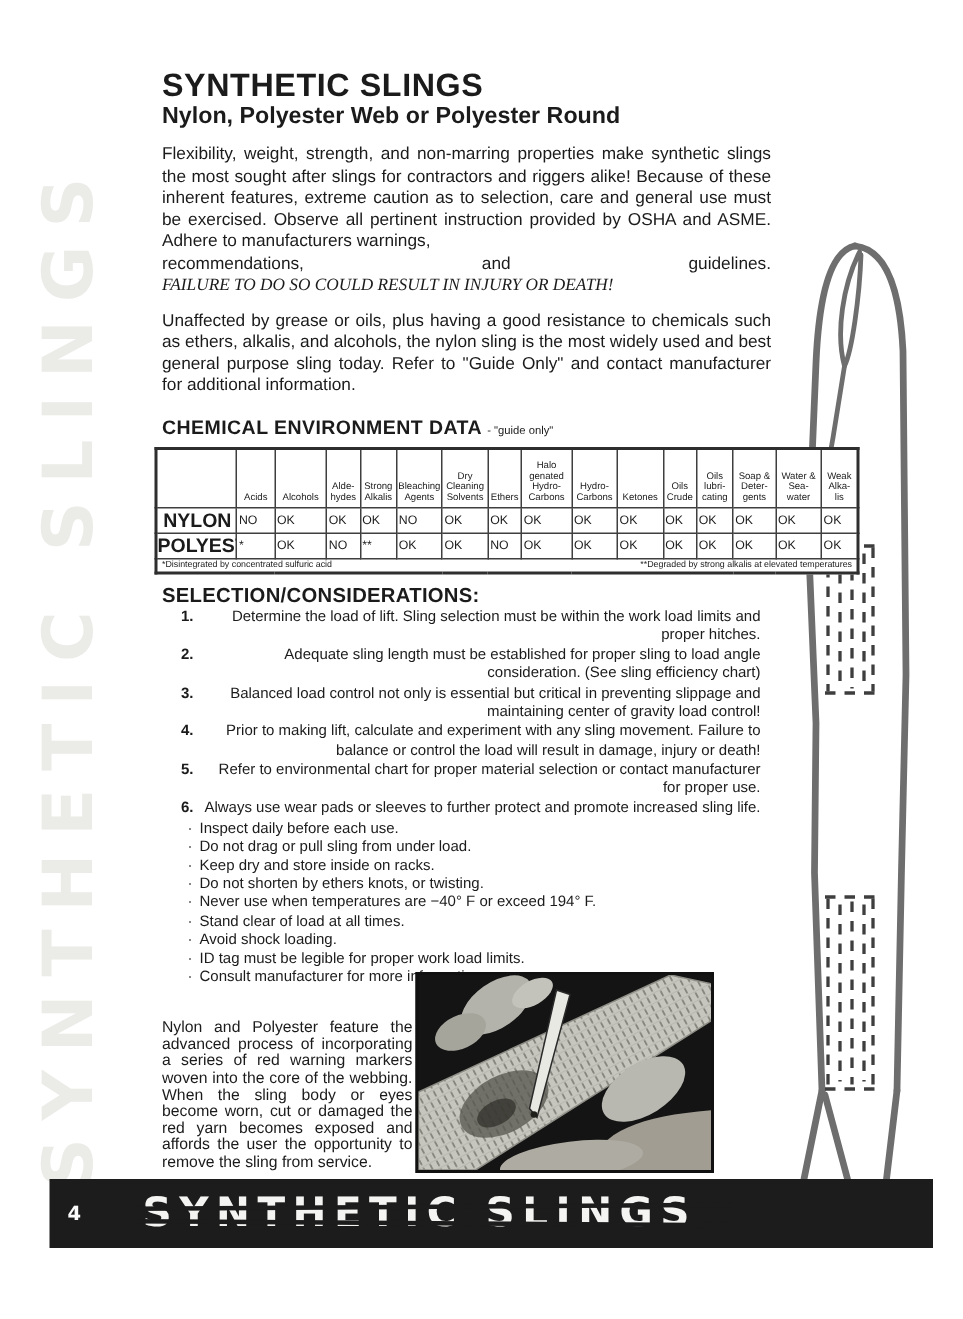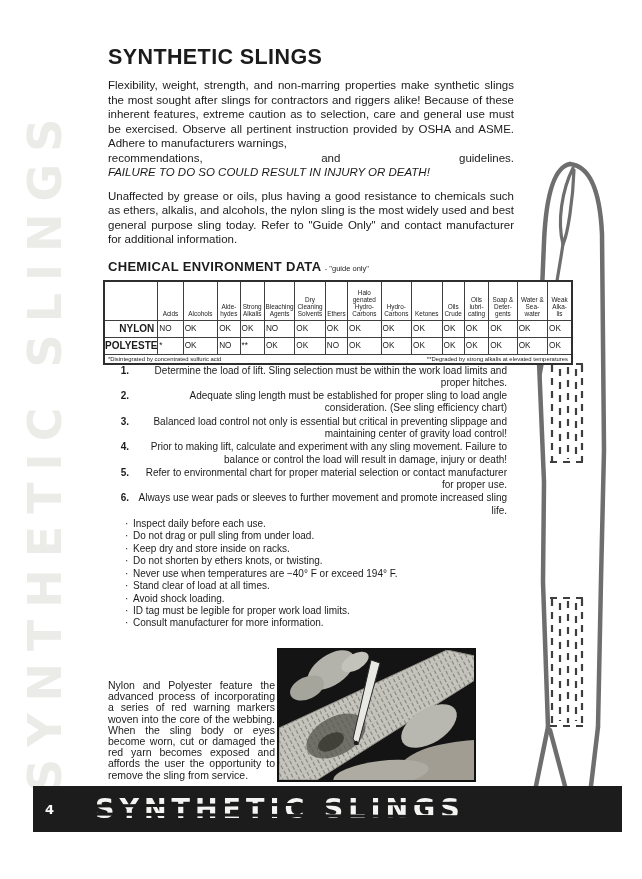--- a/index.html
+++ b/index.html
@@ -15,30 +15,30 @@
   
   .sling-svg{position:absolute;left:510px;top:150px;z-index:1;}
 
   
   .col{position:absolute;left:103px;top:46px;width:412px;z-index:2;}
   .title{margin-left:5px;font-size:21.5px;font-weight:bold;letter-spacing:.4px;line-height:23px;}
   .subtitle{margin-left:5px;font-size:15.5px;font-weight:bold;line-height:18px;}
   .para{margin:9px 0 0 5px;width:406px;font-size:11.5px;line-height:14.5px;text-align:justify;}
   .spread{margin-left:5px;width:406px;font-size:11.5px;line-height:14.5px;
           text-align:justify;text-align-last:justify;}
-  .warnline{margin-left:5px;width:406px;font-size:11.5px;line-height:14.5px;font-style:italic;}
+  .warnline{margin-left:5px;width:406px;font-size:11.5px;line-height:14.5px;font-style:italic;font-family:Liberation Serif, serif;}
   .chemhead{margin:12px 0 6px 5px;font-size:13px;font-weight:bold;letter-spacing:.3px;}
   .chemnote{font-size:7.5px;font-weight:normal;letter-spacing:0;}
 
   table.chem{border-collapse:collapse;table-layout:fixed;width:470px;background:#fff;
              border:2px solid #2e2e2e;}
   table.chem th,table.chem td{border:1px solid #3f3f3f;overflow:hidden;}
   table.chem thead th{font-size:6.4px;font-weight:normal;line-height:7.2px;white-space:pre-line;
              vertical-align:bottom;text-align:center;padding:2px 0 2px;height:34px;}
-  table.chem tbody th{font-size:10px;font-weight:bold;text-align:right;padding:0 3px 0 0;height:14px;}
+  table.chem tbody th{font-size:13px;font-weight:bold;text-align:right;padding:0 3px 0 0;height:14px;}
   table.chem tbody td{font-size:8.2px;text-align:left;height:14px;}
   table.chem tfoot td{font-size:5.9px;padding:1px 3px;border-top:1px solid #3f3f3f;}
   .footrow{display:flex;justify-content:space-between;}
 
   .sechead{margin:6px 0 2px 5px;font-size:13.5px;font-weight:bold;letter-spacing:.2px;}
   .sel-list{margin-left:12px;width:392px;}
   .sel-item{display:flex;font-size:10px;line-height:12.3px;margin-bottom:1px;}
   .sel-num{flex:none;width:14px;text-align:right;margin-right:4px;font-weight:bold;}
   .sel-txt{flex:1;text-align:right;}
   .care-list{margin-left:22px;width:380px;}
@@ -99,20 +99,21 @@
         <path d="M58,451 L58,573"></path>
       <path d="M66,453 L66,571"></path>
         <path d="M72,449 L72,575"></path>
       <path d="M40,448 L74,448"></path>
         <path d="M40,576 L74,576"></path>
     </g>
   </svg>
 
   <div class="col">
     <div class="title">SYNTHETIC SLINGS</div>
+    <div class="subtitle">Nylon, Polyester Web or Polyester Round</div>
 
     <div class="para">Flexibility, weight, strength, and non-marring properties make synthetic slings the most sought after slings for contractors and riggers alike! Because of these inherent features, extreme caution as to selection, care and general use must be exercised. Observe all pertinent instruc­tion provided by OSHA and ASME. Adhere to manufacturers warnings,</div>
     <div class="spread">recommendations, and guidelines.</div>
     <div class="warnline">FAILURE TO DO SO COULD RESULT IN INJURY OR DEATH!</div>
 
     <div class="para">Unaffected by grease or oils, plus having a good resistance to chemi­cals such as ethers, alkalis, and alcohols, the nylon sling is the most widely used and best general purpose sling today.  Refer to "Guide Only" and contact manufacturer for additional information.</div>
 
     <div class="chemhead">
       <span>CHEMICAL ENVIRONMENT DATA</span>
       <span class="chemnote">- "guide only"</span>
@@ -218,20 +219,21 @@
             <td colspan="16">
               <div class="footrow">
                 <span>*Disintegrated by concentrated sulfuric acid</span>
                 <span>**Degraded by strong alkalis at elevated temperatures</span>
               </div>
             </td>
           </tr>
         </tfoot>
       </table>
 
+    <div class="sechead">SELECTION/CONSIDERATIONS:</div>
     <div class="sel-list">
 
         <div class="sel-item">
           <span class="sel-num">1.</span>
           <span class="sel-txt">Determine the load of lift.  Sling selection must be within the work load limits and proper hitches.</span>
         </div>
 
         <div class="sel-item">
           <span class="sel-num">2.</span>
           <span class="sel-txt">Adequate sling length must be established for proper sling to load angle consideration.  (See sling efficiency chart)</span>
@@ -247,21 +249,21 @@
           <span class="sel-txt">Prior to making lift, calculate and experiment with any sling movement. Failure to balance or control the load will result in damage, injury or death!</span>
         </div>
 
         <div class="sel-item">
           <span class="sel-num">5.</span>
           <span class="sel-txt">Refer to environmental chart for proper material selection or contact manufacturer for proper use.</span>
         </div>
 
         <div class="sel-item">
           <span class="sel-num">6.</span>
-          <span class="sel-txt">Always use wear pads or sleeves to further movement and promote increased sling life.</span>
+          <span class="sel-txt">Always use wear pads or sleeves to further protect and promote increased sling life.</span>
         </div>
       </div>
 
     <div class="care-list">
 
         <div class="care-item">
           <span class="care-bullet">·</span>
           <span class="care-txt">Inspect daily before each use.</span>
         </div>
 

